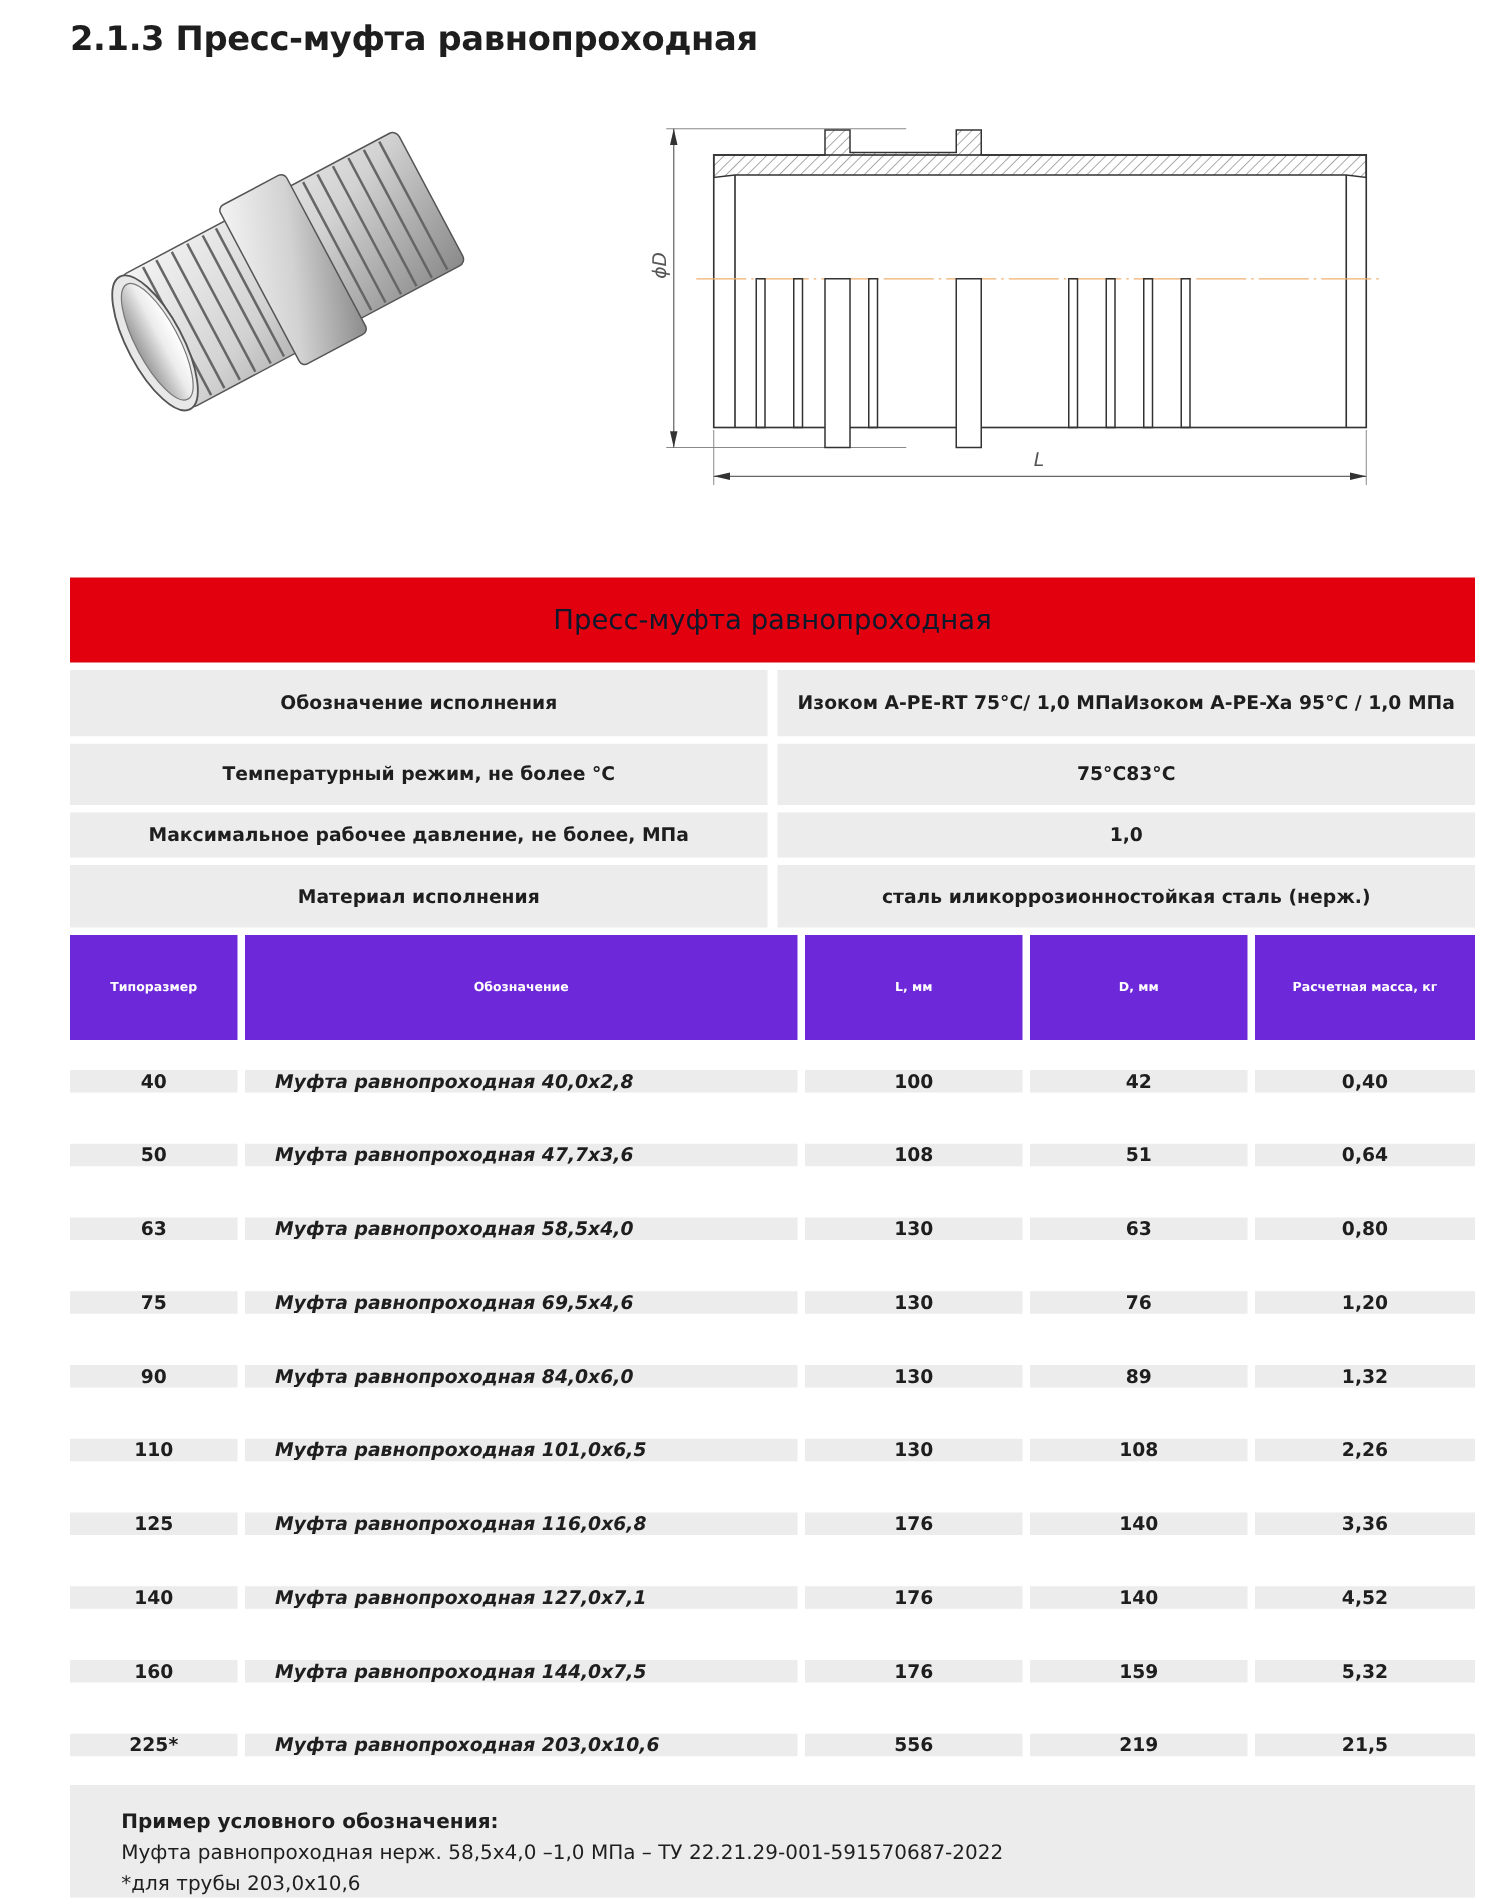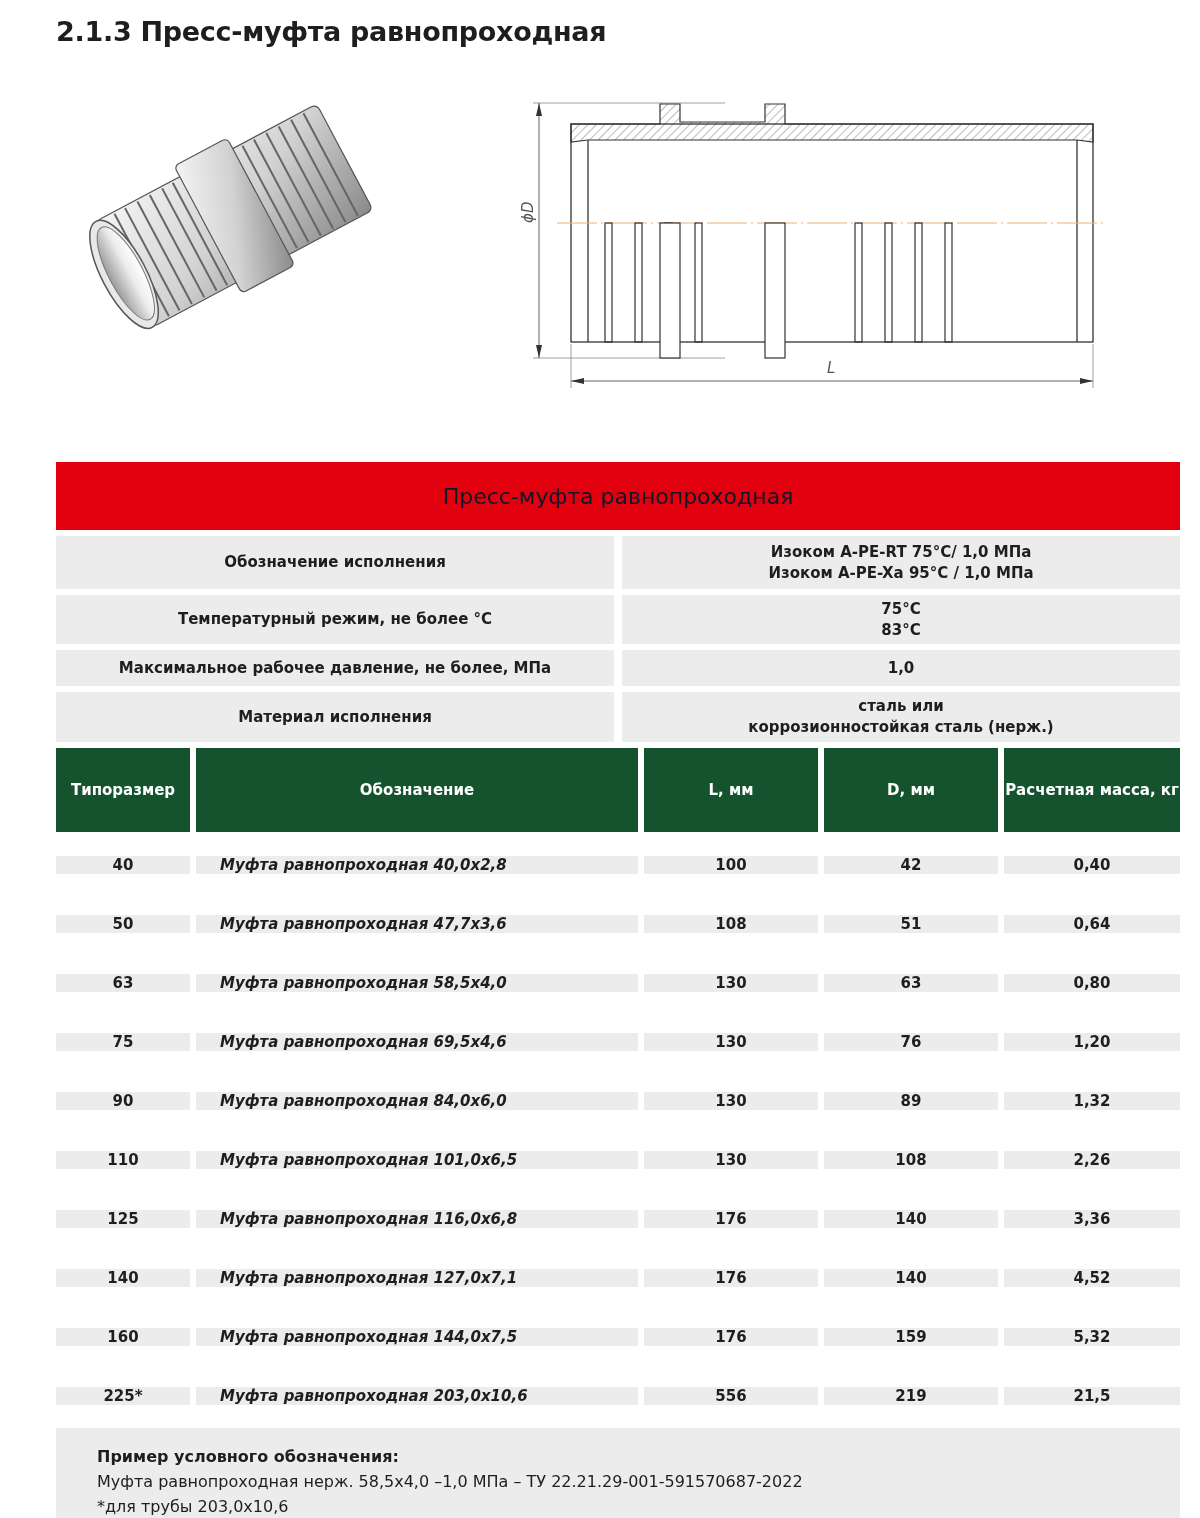--- a/index.html
+++ b/index.html
@@ -21,25 +21,25 @@
     display: flex; align-items: center; justify-content: center;
     color: #0f172a; font-size: 22px; font-weight: normal; margin-top: 34px;
   }
 
   .spec-row { display: flex; margin-top: 6px; }
   .spec-cell {
     background: #ececec; display: flex; align-items: center; justify-content: center;
     text-align: center; font-size: 15px; font-weight: bold; line-height: 21px; color: #1e1e1e;
   }
   .spec-cell.label { width: 558px; }
-  .spec-cell.value { width: 558px; margin-left: 8px; flex-direction: column; }
+  .spec-cell.value { width: 558px; margin-left: 8px; flex-direction: row; }
 
   .hdr-row { display: flex; margin-top: 6px; height: 84px; }
   .hdr-cell {
-    background: #14532d; color: #fff; font-weight: bold; font-size: 15px;
+    background: #6d28d9; color: #fff; font-weight: bold; font-size: 10px;
     display: flex; align-items: center; justify-content: center; text-align: right; line-height: 21px;
     margin-left: 6px;
   }
   .hdr-cell:first-child { margin-left: 0; }
 
   .data-row { display: flex; margin-top: 6px; height: 53px; align-items: center; }
   .data-cell {
     background: #ececec; font-weight: bold; font-size: 15px; color: #1e1e1e;
     display: flex; align-items: center; justify-content: center; margin-left: 6px;
   }

